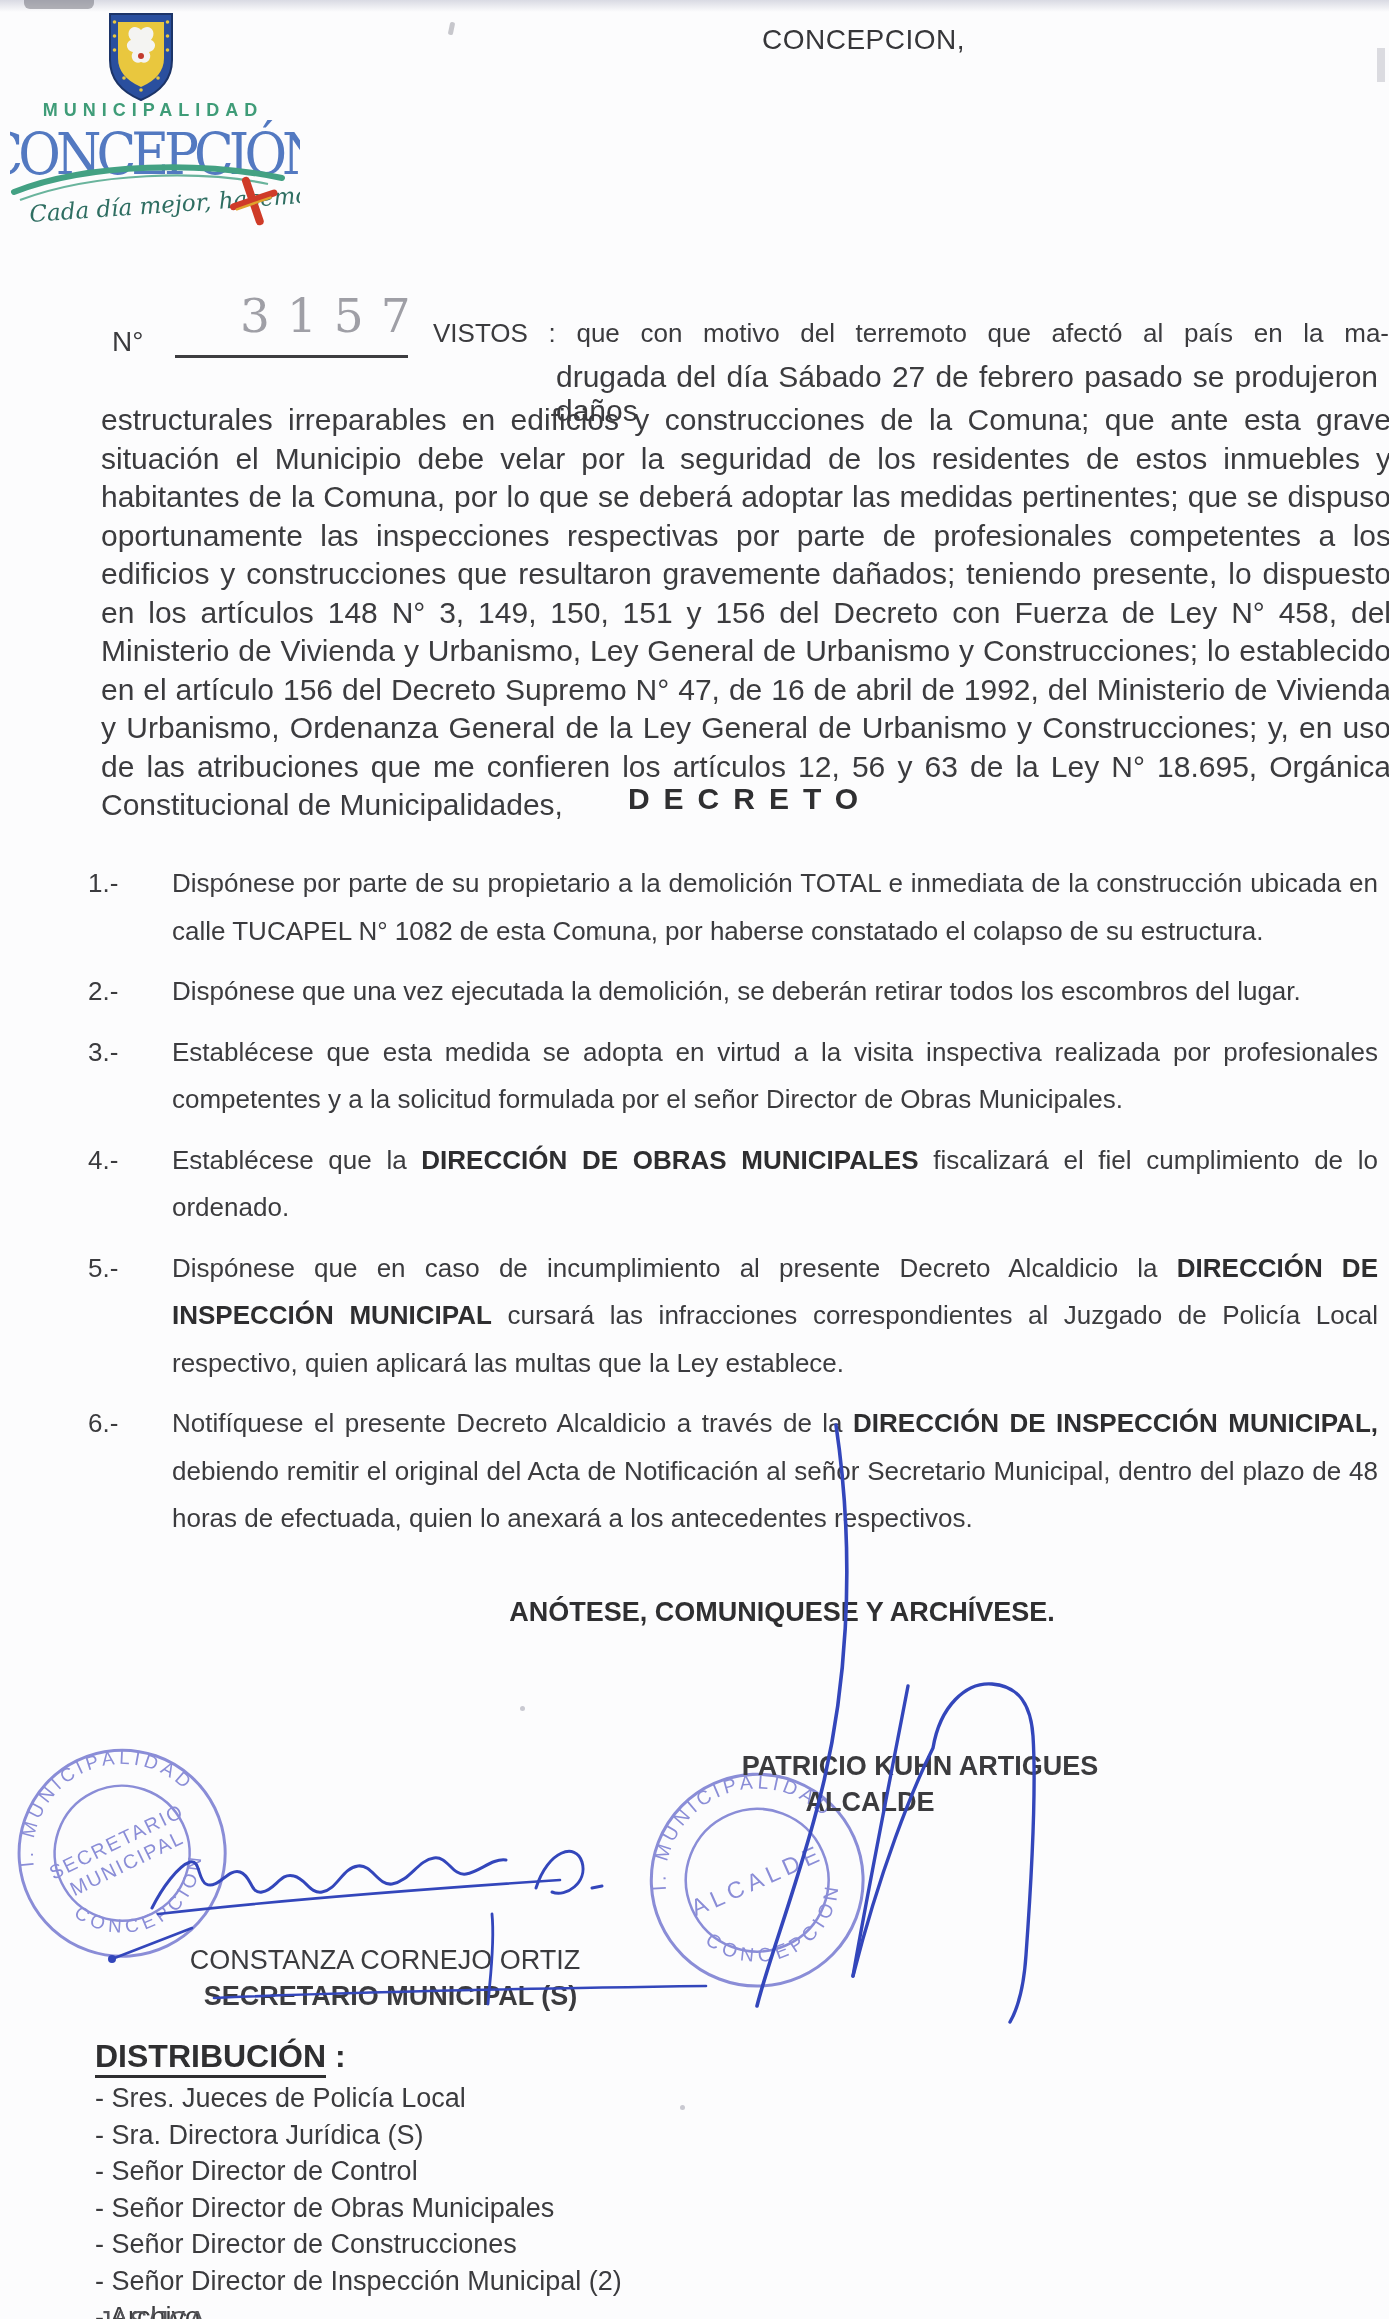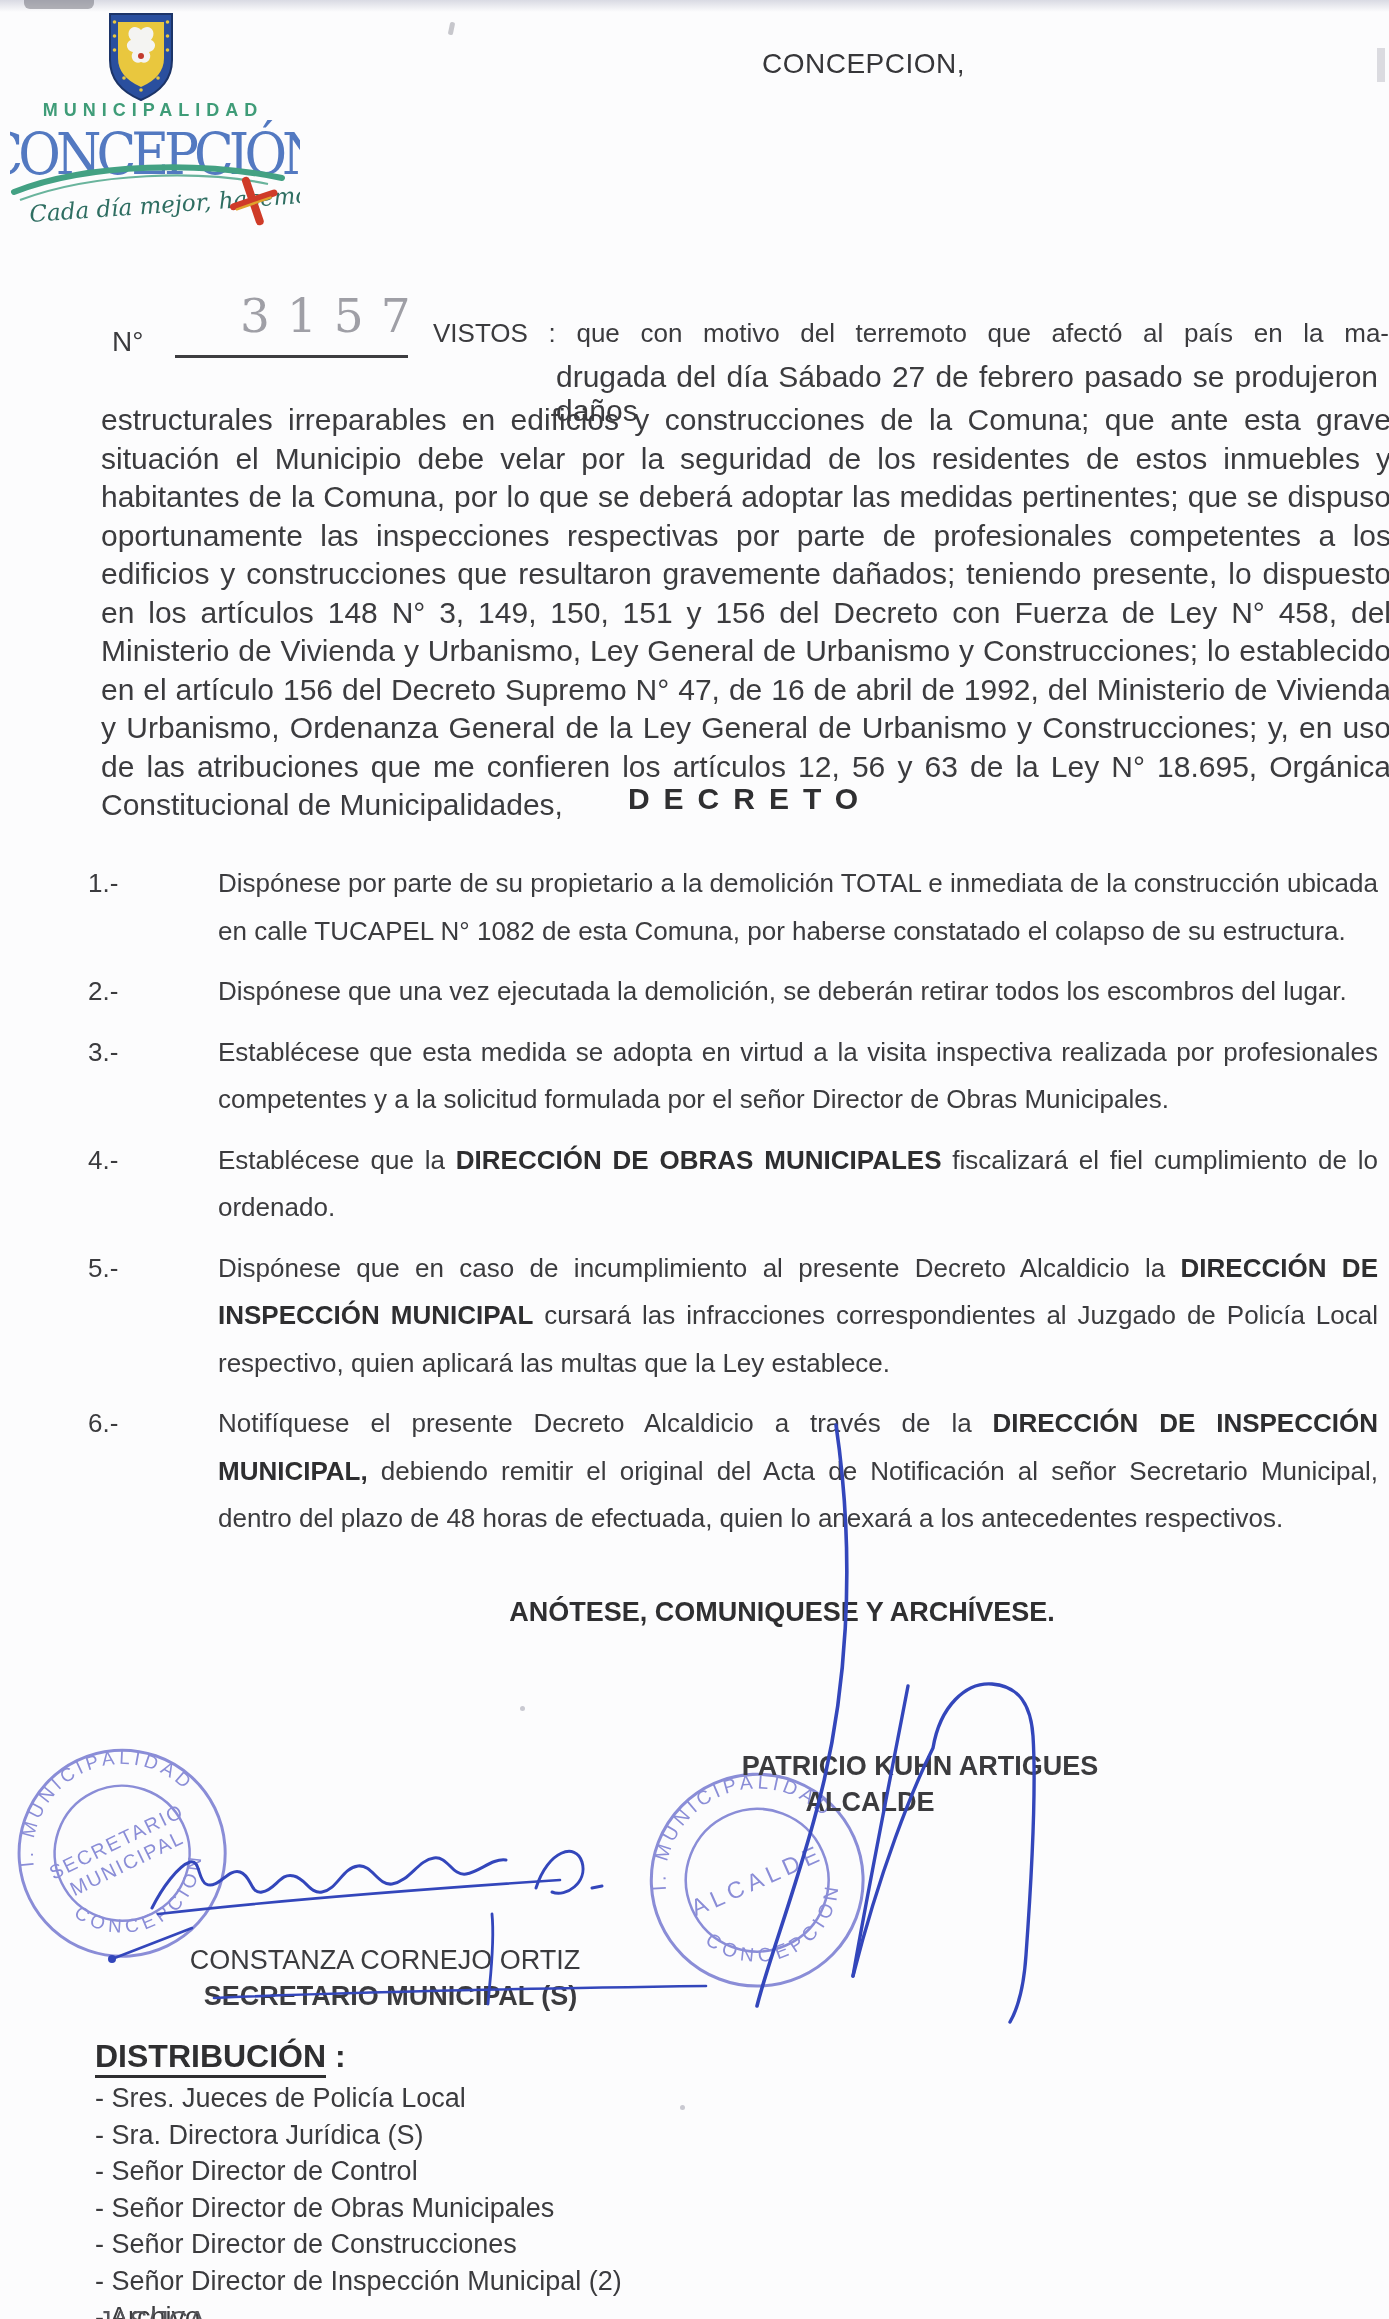--- a/index.html
+++ b/index.html
@@ -16,21 +16,21 @@
   .scan-corner { position:absolute; left:24px; top:0; width:70px; height:9px;
     background:#6b6b76; opacity:.5; border-radius:0 0 6px 6px; }
   .scan-tick { position:absolute; left:449px; top:22px; width:5px; height:13px;
     background:#9a9aa4; opacity:.55; transform:rotate(12deg); border-radius:2px; }
   .scan-sliver { position:absolute; left:1377px; top:48px; width:8px; height:34px;
     background:#b9bac4; opacity:.5; }
   .speck { position:absolute; width:5px; height:5px; border-radius:50%; background:#c9c9d1; }
 
   
   .logo-wrap { position:absolute; left:10px; top:10px; width:290px; height:220px; }
-  .city-line { position:absolute; left:762px; top:48px; font-size:28px; letter-spacing:.5px; color:#363639; }
+  .city-line { position:absolute; left:762px; top:24px; font-size:28px; letter-spacing:.5px; color:#363639; }
   .date-stamp { position:absolute; left:1010px; top:26px; font-size:42px; font-weight:bold;
     color:#4a6fd2; letter-spacing:4px; opacity:.92; text-shadow:0 0 1px rgba(74,111,210,.6); }
 
   
   .num-label { position:absolute; left:112px; top:326px; font-size:28px; }
   .num-underline { position:absolute; left:175px; top:355px; width:233px; height:3px; background:#3d3d40; }
   .num-stamp { position:absolute; left:240px; top:288px; font-family:"DejaVu Serif", serif;
     font-size:47px; color:#8f8f97; letter-spacing:17px; opacity:.85; }
 
   
@@ -40,21 +40,21 @@
     text-align:justify; text-align-last:justify; }
   .vistos-body { position:absolute; left:88px; top:401px; width:1290px; font-size:30px;
     line-height:38.5px; text-align:justify;margin-left:13px; }
 
   
   .decree-heading { position:absolute; left:150px; top:782px; width:1200px; text-align:center;
     font-size:30px; font-weight:bold; letter-spacing:14px; color:#2f2f31; }
   .decree-items { position:absolute; left:88px; top:860px; width:1290px; }
   .decree-item { display:flex; margin-bottom:13px; }
   .item-num { flex:none; width:84px; font-size:26px; line-height:47.5px; }
-  .item-body { flex:1; font-size:26px; line-height:47.5px; text-align:justify;margin-left:46px; }
+  .item-body { flex:1; font-size:26px; line-height:47.5px; text-align:justify; }
   .b { font-weight:bold; color:#2e2e30; }
   .closing-line { position:absolute; left:176px; top:1597px; width:1212px; text-align:center;
     font-size:27px; font-weight:bold; color:#2f2f31; }
 
   
   .alcalde-name { position:absolute; left:640px; top:1751px; width:560px; text-align:center;
     font-size:27px; font-weight:bold; z-index:3; }
   .alcalde-title { position:absolute; left:620px; top:1787px; width:500px; text-align:center;
     font-size:27px; font-weight:bold; z-index:3; }
   .secretario-name { position:absolute; left:130px; top:1945px; width:510px; text-align:center;

